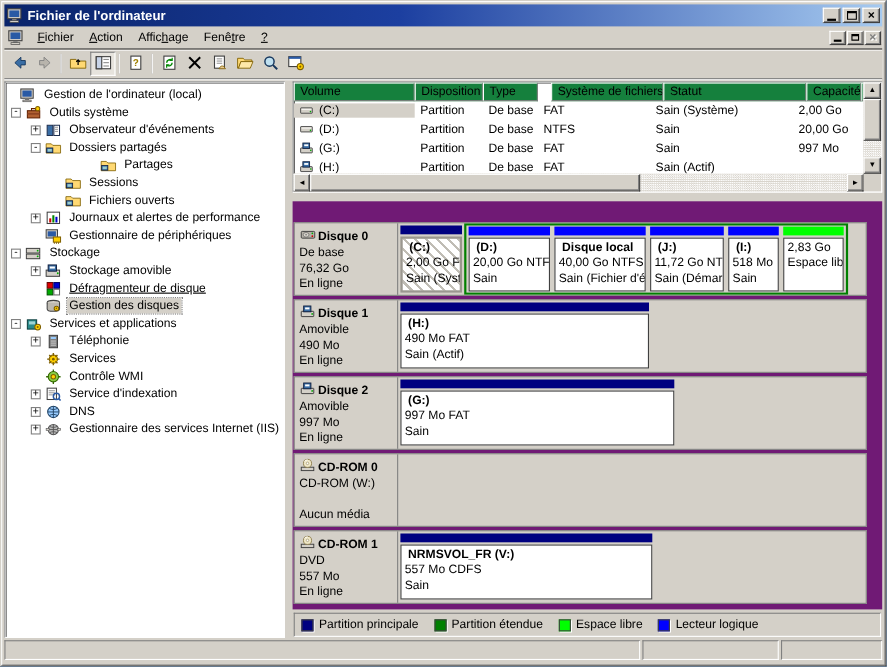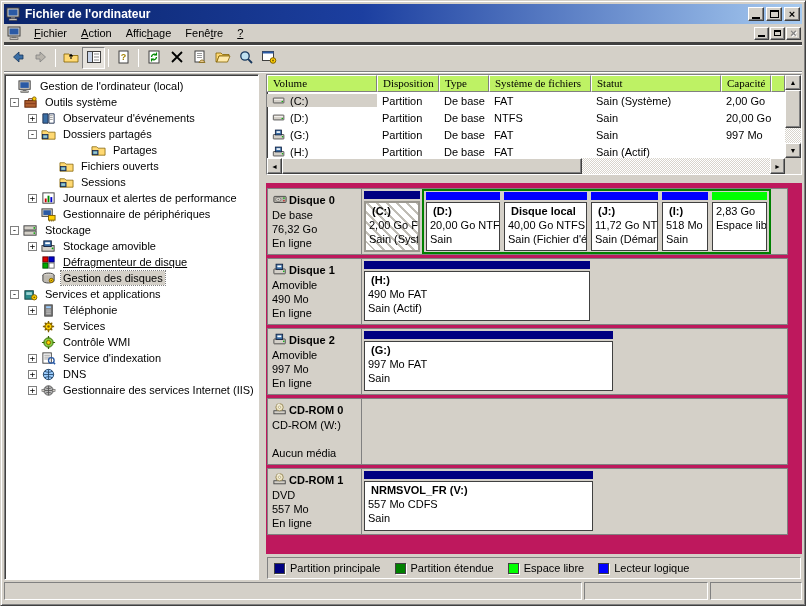--- a/index.html
+++ b/index.html
@@ -17,21 +17,21 @@
   .winbtn{width:16px;height:14px;background:#D4D0C8;border:1px solid;border-color:#fff #404040 #404040 #fff;
     box-shadow:inset -1px -1px 0 #808080;display:flex;align-items:center;justify-content:center;
     margin-left:2px;font-size:10px;line-height:10px;font-weight:bold;position:relative;}
   .glyph-min{width:8px;height:2px;background:#000;margin-top:7px;}
   .glyph-max{width:9px;height:8px;border:1px solid #000;border-top-width:2px;}
   .glyph-restore{width:7px;height:6px;border:1px solid #000;border-top-width:2px;position:relative;background:#D4D0C8;}
   .glyph-close{font-size:11px;font-weight:bold;line-height:9px;}
   .disabled-glyph{color:#808080;text-shadow:1px 1px 0 #fff;}
   
   .menubar{height:21px;display:flex;align-items:center;padding:0 1px;flex:0 0 auto;
-    border-bottom:3px solid #404040;box-shadow:0 1px 0 #fff;}
+    border-bottom:1px solid #404040;box-shadow:0 1px 0 #fff;}
   .menubar .ticon{width:16px;height:16px;margin:0 4px 0 2px;}
   .menu-item{padding:2px 7px;cursor:default;}
   .menu-item u{text-decoration:underline;}
   .menu-spacer{flex:1;}
   .mdibtn{width:15px;height:13px;background:#D4D0C8;border:1px solid;border-color:#fff #404040 #404040 #fff;
     box-shadow:inset -1px -1px 0 #808080;display:flex;align-items:center;justify-content:center;margin-left:1px;}
   
   .toolbar{height:27px;display:flex;align-items:center;padding:1px 2px;flex:0 0 auto;
     border-bottom:1px solid #808080;box-shadow:0 1px 0 #fff;}
   .tb-btn{width:23px;height:22px;display:flex;align-items:center;justify-content:center;border:1px solid transparent;}
@@ -53,36 +53,36 @@
   
   .vsplit{width:7px;flex:0 0 7px;}
   .rightpane{flex:1;display:flex;flex-direction:column;min-width:0;}
   .hsplit{height:8px;flex:0 0 8px;}
   
   .vol-list{height:101px;flex:0 0 101px;background:#fff;border:1px solid;border-color:#808080 #fff #fff #808080;
     box-shadow:inset 1px 1px 0 #404040;position:relative;display:grid;
     grid-template-columns:1fr 16px;grid-template-rows:1fr 16px;}
   .vol-grid{overflow:hidden;}
   .vol-hdr{display:flex;height:17px;}
-  .vol-hcell{background:#bef264;border:1px solid;border-color:#fff #808080 #808080 #fff;
-    padding:1px 5px;white-space:nowrap;overflow:hidden;flex:0 0 auto;font-family:Liberation Serif, serif;}
+  .vol-hcell{background:#15803d;border:1px solid;border-color:#fff #808080 #808080 #fff;
+    padding:1px 5px;white-space:nowrap;overflow:hidden;flex:0 0 auto;}
   .vol-row{display:flex;height:17px;align-items:center;}
   .vol-cell{padding:0 5px;white-space:nowrap;overflow:hidden;flex:0 0 auto;display:flex;align-items:center;}
   .vol-cell svg{width:14px;height:13px;margin-right:4px;flex:0 0 14px;}
   .vol-cell.sel{background:#D4D0C8;}
   .sb{background:#D4D0C8;position:relative;}
   .sb-track{background:repeating-conic-gradient(#fff 0 25%,#d8d4cc 0 50%) 0 0/2px 2px;position:absolute;inset:0;}
   .sb-btn{position:absolute;background:#D4D0C8;border:1px solid;border-color:#fff #404040 #404040 #fff;
     box-shadow:inset -1px -1px 0 #808080;display:flex;align-items:center;justify-content:center;
     font-size:7px;color:#000;}
   .sb-thumb{position:absolute;background:#D4D0C8;border:1px solid;border-color:#fff #404040 #404040 #fff;
     box-shadow:inset -1px -1px 0 #808080;}
   .corner{background:#D4D0C8;}
   
-  .disk-view{flex:1;background:#be185d;overflow:hidden;padding:5px 14px 0 1px;}
+  .disk-view{flex:1;background:#701a75;overflow:hidden;padding:19px 14px 0 1px;}
   .disk-row{display:flex;height:67px;margin-bottom:3px;border:1px solid #808080;background:#D4D0C8;}
   .disk-label{width:94px;flex:0 0 94px;border-right:1px solid #808080;padding:3px 2px 0 4px;overflow:hidden;}
   .disk-label .dname{font-weight:bold;display:flex;align-items:center;white-space:nowrap;}
   .disk-label .dname svg{width:16px;height:14px;margin-right:1px;flex:0 0 16px;}
   .disk-label .dline{line-height:14px;white-space:nowrap;}
   .disk-strip{flex:1;display:flex;position:relative;overflow:hidden;}
   .seg{height:100%;padding:2px 2px 0 2px;flex:0 0 auto;}
   .seg-band{height:8px;margin-bottom:2px;}
   .seg-box{background:#fff;border:1px solid #404040;height:50px;padding:1px 3px 0 3px;overflow:hidden;}
   .seg-box div{line-height:14px;white-space:nowrap;}
@@ -271,30 +271,30 @@
             </svg></span>
           <span class="tree-label">Partages</span>
         </div>
         <div class="tree-row" style="padding-left: 40px;">
           <span class="tree-exp-spacer"></span>
           <span class="tree-ico"><svg viewBox="0 0 16 16">
               <path d="M1 4h5l1.5 1.5H15V13H1z" fill="#ffd973" stroke="#806000" stroke-width="0.8"></path>
               <rect x="1.5" y="8" width="6" height="4.5" fill="#3a6ea5" stroke="#102040" stroke-width="0.8"></rect>
               <rect x="2.5" y="9" width="4" height="2.5" fill="#9cc"></rect>
             </svg></span>
-          <span class="tree-label">Fichiers ouverts</span>
+          <span class="tree-label">Sessions</span>
         </div>
         <div class="tree-row" style="padding-left: 40px;">
           <span class="tree-exp-spacer"></span>
           <span class="tree-ico"><svg viewBox="0 0 16 16">
               <path d="M1 4h5l1.5 1.5H15V13H1z" fill="#ffd973" stroke="#806000" stroke-width="0.8"></path>
               <rect x="1.5" y="8" width="6" height="4.5" fill="#3a6ea5" stroke="#102040" stroke-width="0.8"></rect>
               <rect x="2.5" y="9" width="4" height="2.5" fill="#9cc"></rect>
             </svg></span>
-          <span class="tree-label">Sessions</span>
+          <span class="tree-label">Fichiers ouverts</span>
         </div>
         <div class="tree-row" style="padding-left: 22px;">
           <span class="tree-exp">+</span>
           <span class="tree-ico"><svg viewBox="0 0 16 16">
               <rect x="2" y="2" width="12" height="11" fill="#fff" stroke="#404040"></rect>
               <rect x="4" y="8" width="2" height="4" fill="#c00"></rect>
               <rect x="7" y="5" width="2" height="7" fill="#080"></rect>
               <rect x="10" y="6.5" width="2" height="5.5" fill="#00c"></rect>
             </svg></span>
           <span class="tree-label">Journaux et alertes de performance</span>
@@ -419,21 +419,21 @@
       </div>
     <div class="vsplit"></div>
     <div class="rightpane">
 
       <div class="vol-list">
         <div class="vol-grid" id="volgrid">
             <div class="vol-hdr">
               <span class="vol-hcell" style="flex: 0 0 110px;">Volume</span>
               <span class="vol-hcell" style="flex: 0 0 62px;">Disposition</span>
               <span class="vol-hcell" style="flex: 0 0 50px;">Type</span>
-              <span class="vol-hcell" style="flex: 0 0 102px;">Système de fichiers</span>
+              <span class="vol-hcell" style="flex: 0 0 102px; margin-left: 12px;">Système de fichiers</span>
               <span class="vol-hcell" style="flex: 0 0 130px;">Statut</span>
               <span class="vol-hcell" style="flex: 0 0 50px;">Capacité</span>
               <span class="vol-hcell" style="flex: 1 1 0%;"></span>
             </div>
             <div class="vol-row">
               <span class="vol-cell sel" style="flex: 0 0 110px;">
                 <span style="display: inline-flex;">
                   <svg viewBox="0 0 16 16">
                     <rect x="1" y="5" width="13" height="6" rx="0.5" fill="#d4d0c8" stroke="#404040"></rect>
                     <rect x="2" y="6" width="11" height="1.4" fill="#f2f0ec"></rect>

